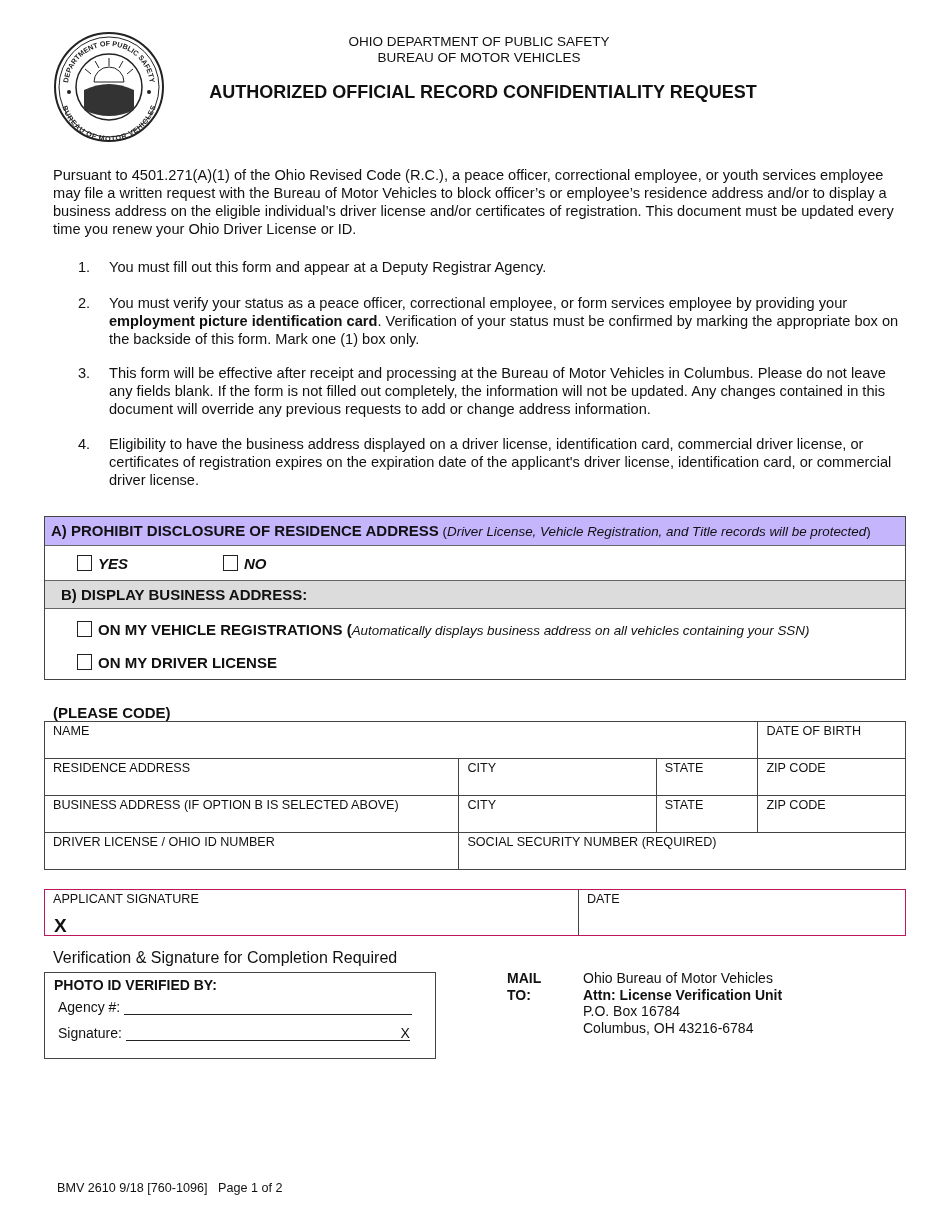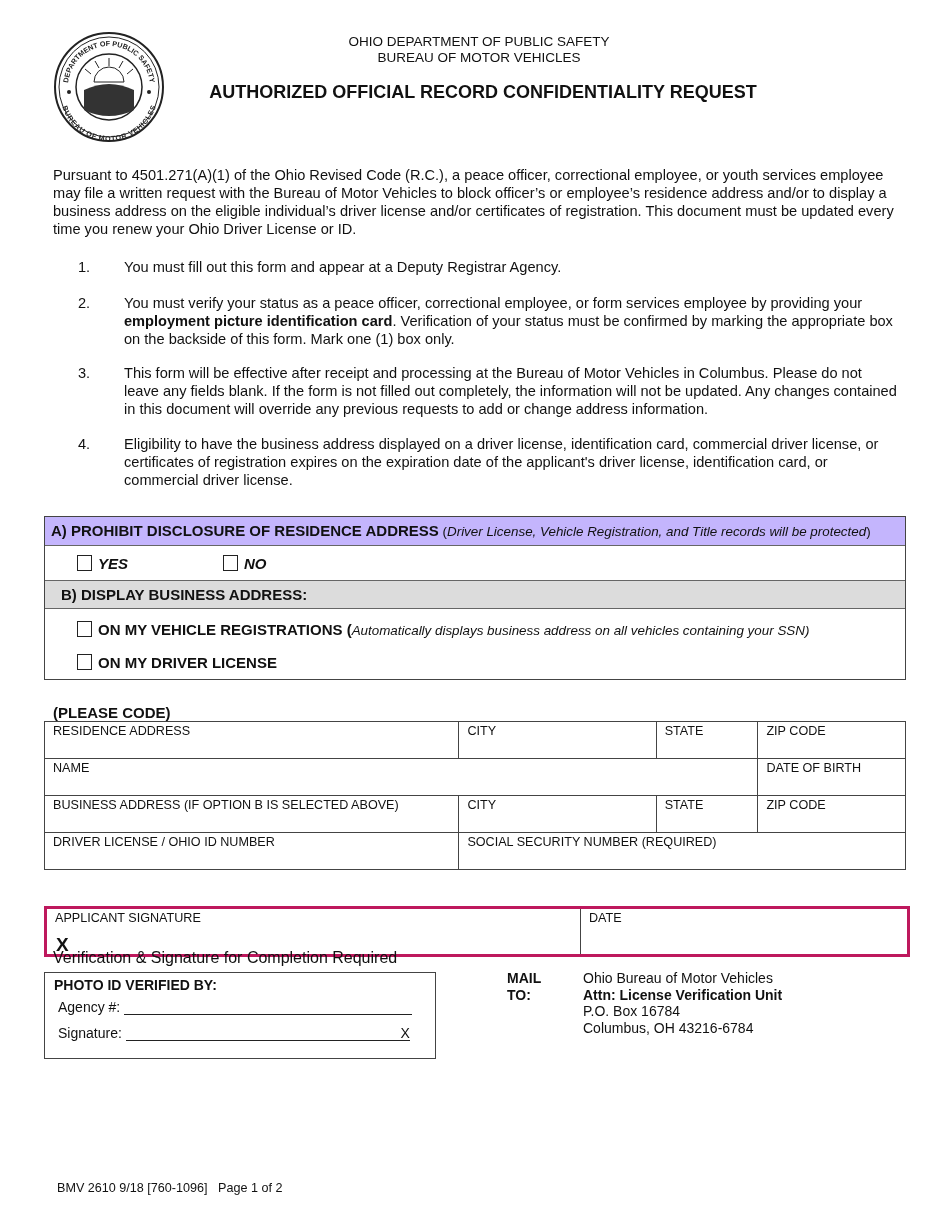--- a/index.html
+++ b/index.html
@@ -4,34 +4,34 @@
 <style>
   html, body { margin:0; padding:0; background:#fff; }
   body { width:950px; height:1230px; position:relative; font-family:"Liberation Sans", sans-serif; color:#111; overflow:hidden; }
   .abs { position:absolute; }
   .seal { left:54px; top:30px; width:110px; height:114px; }
   .hdr1 { left:0; width:958px; text-align:center; font-size:13.5px; line-height:16px; }
   .title { left:0; width:966px; top:82px; text-align:center; font-weight:bold; font-size:18px; }
   .intro { left:53px; top:166px; width:850px; font-size:14.6px; line-height:18px; }
   .list { left:78px; width:822px; font-size:14.6px; line-height:18px; }
   .list .num { position:absolute; left:0; top:0; }
-  .list .txt { margin-left:46px; }
+  .list .txt { margin-left:31px; }
   .secA { left:44px; top:516px; width:860px; height:162px; border:1px solid #444; }
   .bandA { height:28px; background:#c4b5fd; border-bottom:1px solid #666; font-size:15px; font-weight:bold; line-height:28px; padding-left:6px; white-space:nowrap; }
   .bandA i { font-weight:normal; font-size:13.4px; }
   .row { height:34px; border-bottom:1px solid #666; position:relative;font-style:italic; }
   .chk { display:inline-block; width:13px; height:14px; border:1px solid #222; vertical-align:-2px; margin-right:6px; background:#fff; }
   .opt { position:absolute; top:9px; font-size:15px; font-weight:bold; }
   .bandB { height:27px; background:#dcdcdc; border-bottom:1px solid #666; font-size:15px; font-weight:bold; line-height:27px; padding-left:16px; }
   .optB { position:absolute; left:32px; font-size:15px; font-weight:bold; white-space:nowrap; }
   .optB i { font-weight:normal; font-size:13.4px; }
   .pp { left:53px; top:704px; font-size:15px; font-weight:bold; }
   table.grid { position:absolute; left:44px; top:721px; width:862px; border-collapse:collapse; }
   table.grid td { border:1px solid #444; vertical-align:top; font-size:12.6px; padding:2px 8px; height:32px; }
-  .sig { left:44px; top:889px; width:860px; height:45px; border:3px solid #be185d;margin-top:17px; }
+  .sig { left:44px; top:889px; width:860px; height:45px; border:1px solid #be185d; }
   .sig .l { position:absolute; left:0; top:0; width:533px; height:45px; border-right:1px solid #444; }
   .sig .lab { position:absolute; left:8px; top:2px; font-size:12.6px; }
   .sig .x { position:absolute; left:9px; top:25px; font-size:19px; font-weight:bold; }
   .vtitle { left:53px; top:949px; font-size:16px; }
   .vbox { left:44px; top:972px; width:390px; height:85px; border:1px solid #444;text-align:right; }
   .vbox .h { position:absolute; left:9px; top:4px; font-size:14px; font-weight:bold; }
   .vbox .f { position:absolute; left:13px; font-size:14px; white-space:nowrap; }
   .uline { display:inline-block; border-bottom:1px solid #222; height:15px; vertical-align:bottom; }
   .mail { left:507px; top:970px; font-size:14px; line-height:16.5px; }
   .mail .lab { position:absolute; left:0; top:0; font-weight:bold; }
@@ -104,28 +104,28 @@
     <label class="optB" style="top:12px"><span class="chk"></span><span>ON MY VEHICLE REGISTRATIONS (</span><i>Automatically displays business address on all vehicles containing your SSN</i><i>)</i></label>
     <label class="optB" style="top:45px"><span class="chk"></span><span>ON MY DRIVER LICENSE</span></label>
   </div>
 </div>
 
 <div class="abs pp">(PLEASE CODE)</div>
 
 <table class="grid">
   <tbody>
       <tr>
+    <td colspan="3"><span>NAME</span></td>
+    <td style="width:131px"><span>DATE OF BIRTH</span></td>
+  </tr>
+  <tr>
     <td style="width:399px"><span>RESIDENCE ADDRESS</span></td>
     <td style="width:181px"><span>CITY</span></td>
     <td style="width:85px"><span>STATE</span></td>
     <td><span>ZIP CODE</span></td>
-  </tr>
-  <tr>
-    <td colspan="3"><span>NAME</span></td>
-    <td style="width:131px"><span>DATE OF BIRTH</span></td>
   </tr>
   <tr>
     <td><span>BUSINESS ADDRESS (IF OPTION B IS SELECTED ABOVE)</span></td>
     <td><span>CITY</span></td>
     <td><span>STATE</span></td>
     <td><span>ZIP CODE</span></td>
   </tr>
   <tr>
     <td><span>DRIVER LICENSE / OHIO ID NUMBER</span></td>
     <td colspan="3"><span>SOCIAL SECURITY NUMBER (REQUIRED)</span></td>

